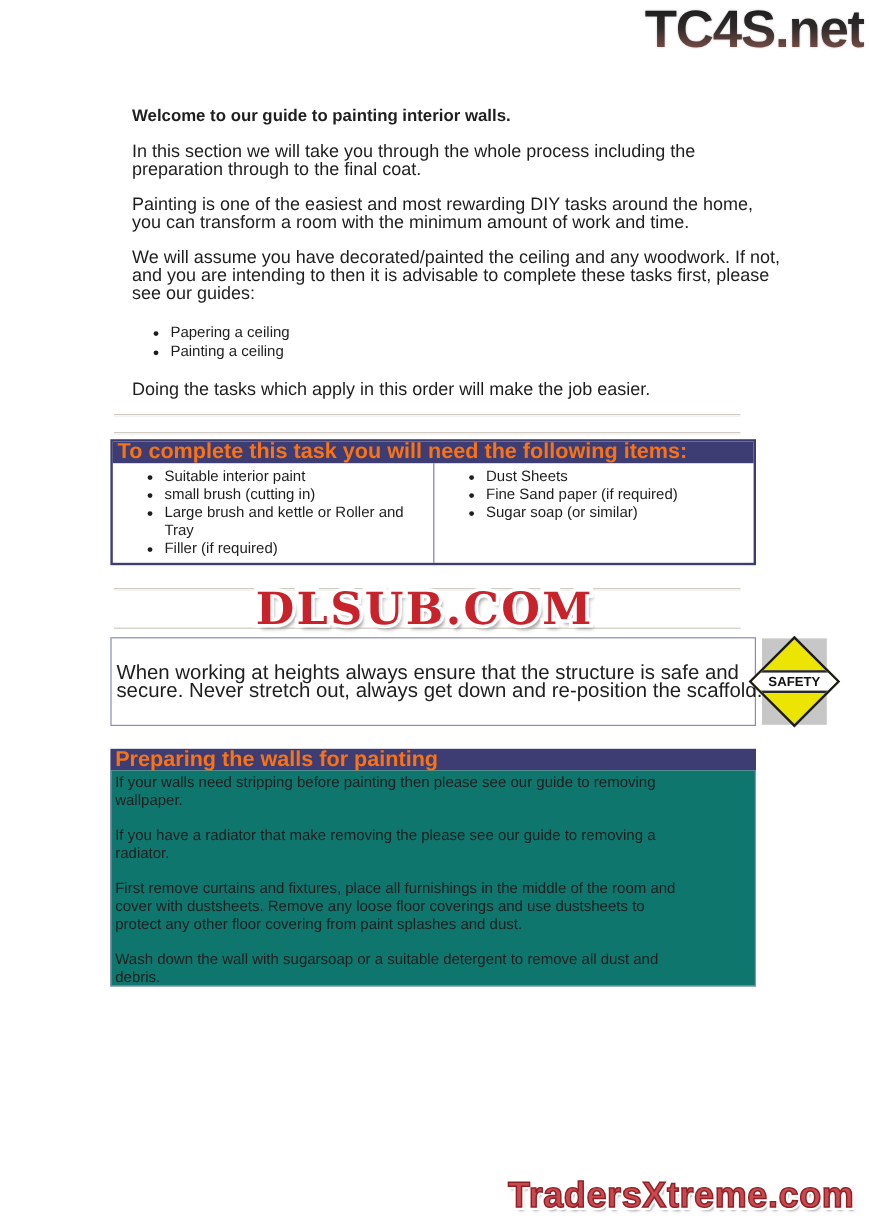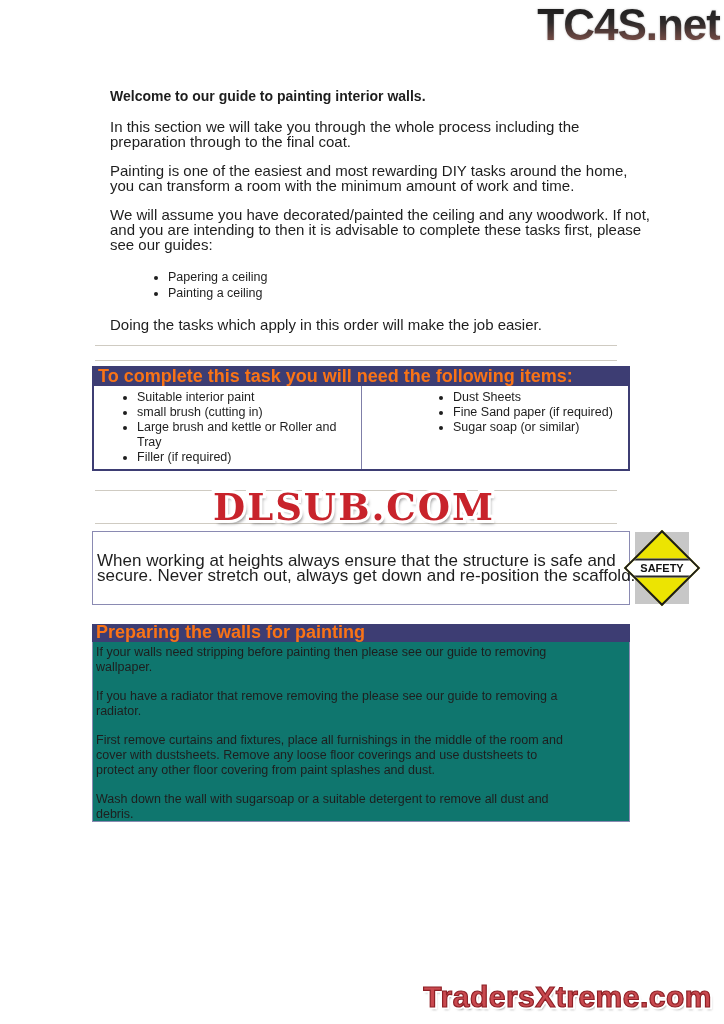--- a/index.html
+++ b/index.html
@@ -56,21 +56,21 @@
     background: #ffffff;
   }
   .bar-header {
     background: #3d3d73; color: #f97316;
     font-size: 18px; font-weight: bold;
     padding: 2px 4px 3px 4px; line-height: 13px;
     white-space: pre;
   }
   .needs-body { display: flex; height: 83px; }
   .needs-cell { width: 50%; box-sizing: border-box; }
-  .needs-cell + .needs-cell { border-left: 1px solid #7f7fa8; padding-left: 48px; }
+  .needs-cell + .needs-cell { border-left: 1px solid #7f7fa8; }
   .needs-cell ul {
     margin: 4px 0 0 0; padding: 0 0 0 43px; list-style: disc;
   }
   .needs-cell li { font-size: 12.5px; line-height: 15px; white-space: pre; }
 
   
   .dlsub-wrap {
     position: absolute; left: 85px; top: 487px; width: 538px;
     text-align: center;
   }
@@ -155,21 +155,21 @@
 
 <div class="abs page-heading">Welcome to our guide to painting interior walls.</div>
 <div class="abs para" style="top:119px">In this section we will take you through the whole process including the
 preparation through to the final coat.</div>
 <div class="abs para" style="top:163px">Painting is one of the easiest and most rewarding DIY tasks around the home,
 you can transform a room with the minimum amount of work and time.</div>
 <div class="abs para" style="top:207px">We will assume you have decorated/painted the ceiling and any woodwork. If not,
 and you are intending to then it is advisable to complete these tasks first, please
 see our guides:</div>
 
-<ul class="abs plain-list" style="left:126px; top:269px">
+<ul class="abs plain-list" style="left:100px; top:269px">
   <li>Papering a ceiling</li>
   <li>Painting a ceiling</li>
 </ul>
 
 <div class="abs para" style="top:317px">Doing the tasks which apply in this order will make the job easier.</div>
 
 <div class="rule" style="top:345px"></div>
 <div class="rule" style="top:360px"></div>
 
 <div class="needs-table">
@@ -214,21 +214,21 @@
       </div>
     </div>
   </div>
 </div>
 
 <div class="prep-section">
   <div class="bar-header">Preparing the walls for painting</div>
   <div class="prep-body">
     <p>If your walls need stripping before painting then please see our guide to removing
 wallpaper.</p>
-    <p>If you have a radiator that remove removing the please see our guide to removing a
+    <p>If you have a radiator that make removing the please see our guide to removing a
 radiator.</p>
     <p>First remove curtains and fixtures, place all furnishings in the middle of the room and
 cover with dustsheets. Remove any loose floor coverings and use dustsheets to
 protect any other floor covering from paint splashes and dust.</p>
     <p>Wash down the wall with sugarsoap or a suitable detergent to remove all dust and
 debris.</p>
   </div>
 </div>
 
 <div class="traders-wrap">

